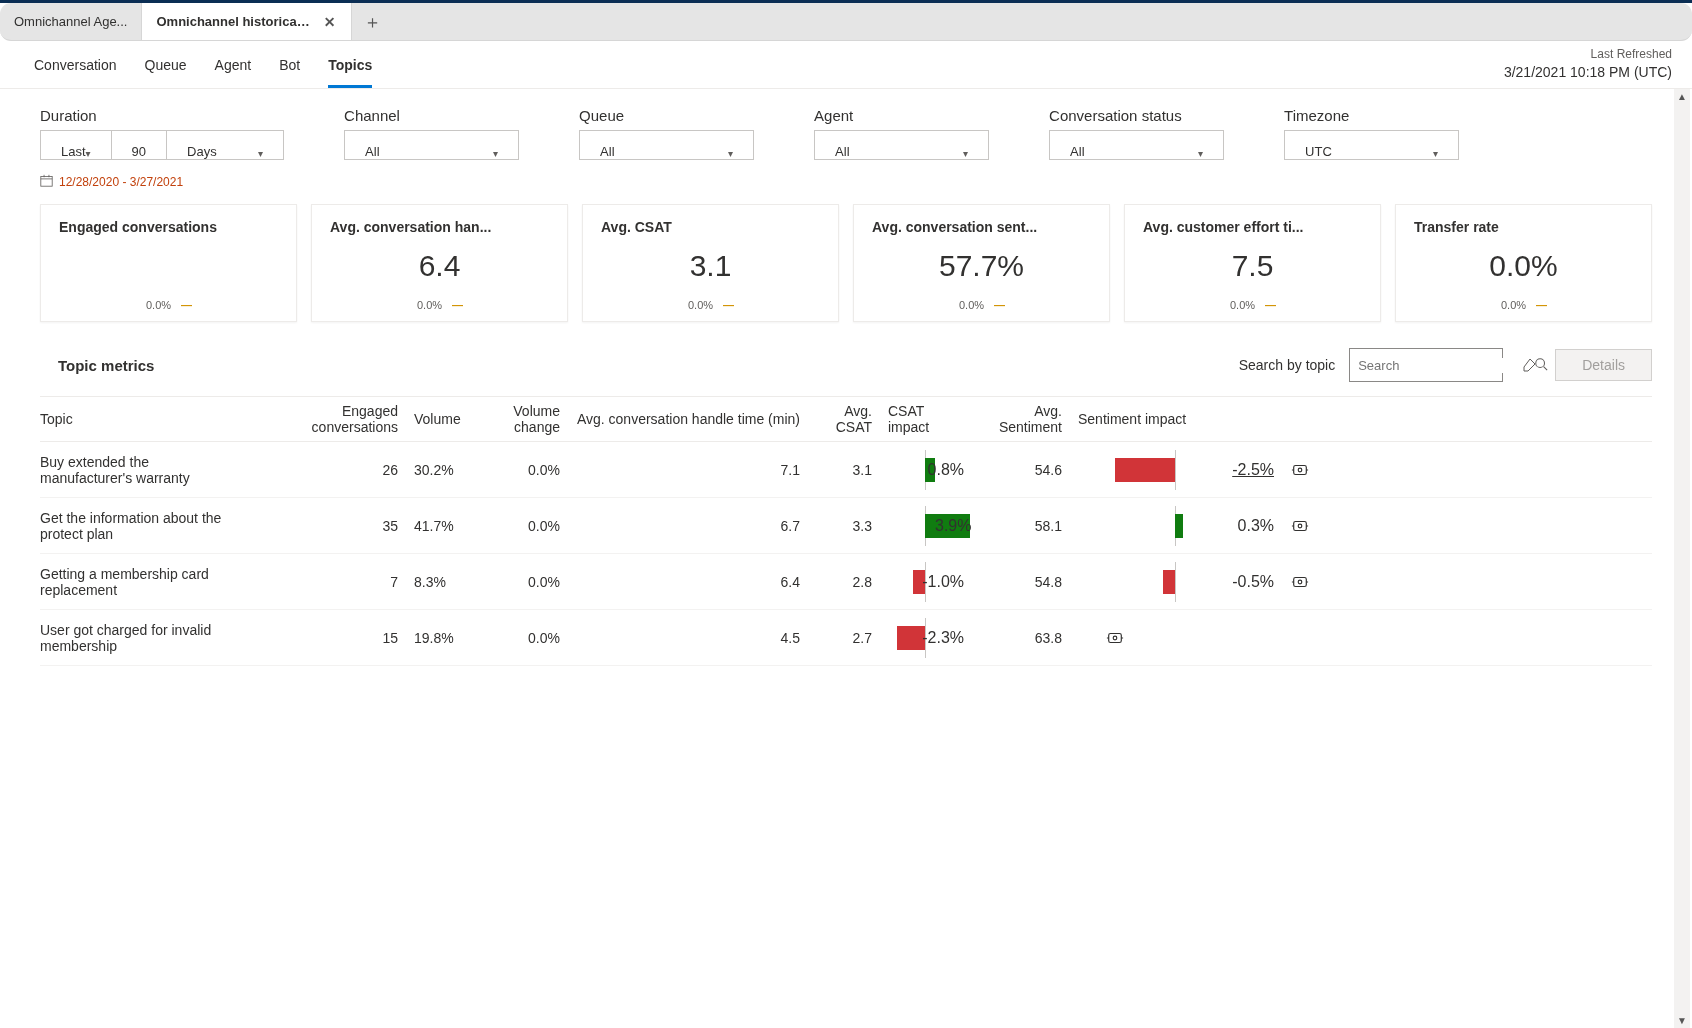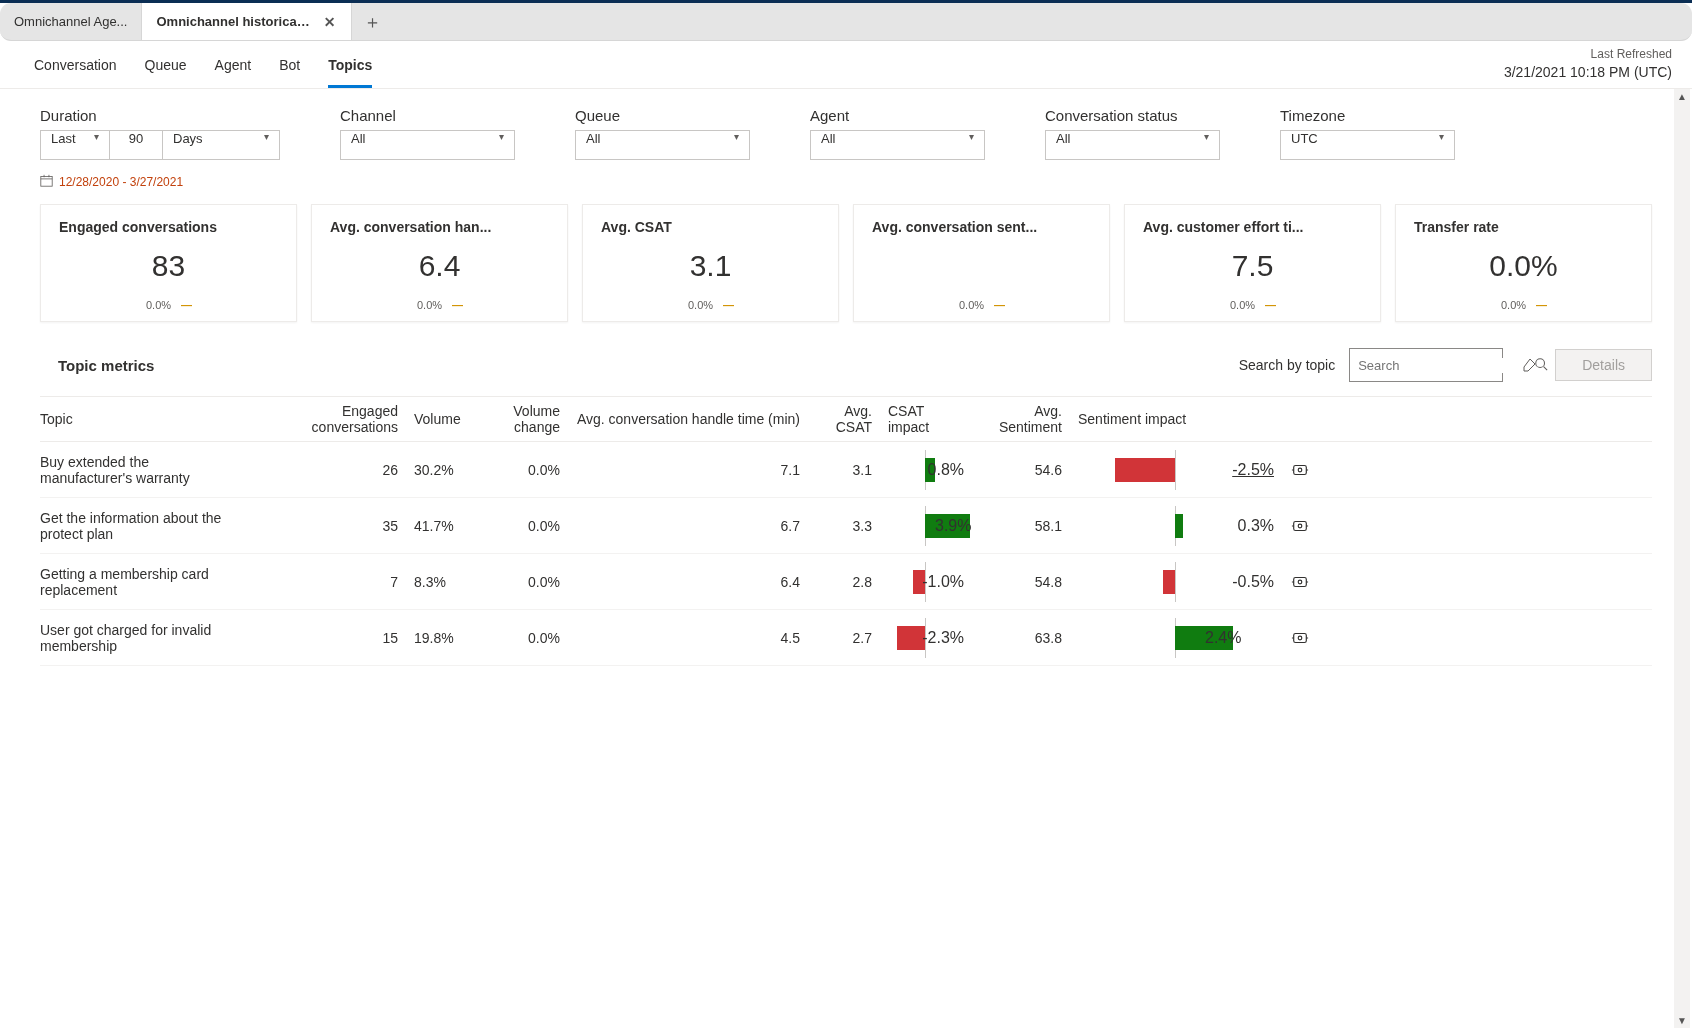--- a/index.html
+++ b/index.html
@@ -113,22 +113,22 @@
     gap: 60px;
   }
   .filter-group { display: flex; flex-direction: column; gap: 6px; }
   .filter-label { font-size: 15px; color: #323130; }
   .select-row { display: flex; gap: 0; }
   .select {
     border: 1px solid #c8c6c4;
     background: #fff;
     height: 30px;
     display: flex;
-    align-items: flex-start;
-    padding: 0 10px;
+    align-items: flex-end;
+    padding: 0 20px;
     font-size: 13px;
     color: #323130;
     min-width: 175px;
     justify-content: space-between;
     cursor: pointer;
   }
   .select.small { min-width: 70px; }
   .select.medium { min-width: 52px; justify-content:center; }
   .select.days { min-width: 118px; }
   .chev { font-size: 10px; color: #605e5c; }
@@ -403,21 +403,20 @@
       <div class="select">
         <span>UTC</span>
         <span class="chev">▾</span>
       </div>
     </div>
   </div>
 
   <div class="kpis">
     <div class="kpi">
       <div class="title">Engaged conversations</div>
-      <div class="value">83</div>
       <div class="foot">
           <span>0.0%</span>
           <span class="dash">—</span>
         </div>
     </div>
     <div class="kpi">
       <div class="title">Avg. conversation han...</div>
       <div class="value">6.4</div>
       <div class="foot">
           <span>0.0%</span>
@@ -427,20 +426,21 @@
     <div class="kpi">
       <div class="title">Avg. CSAT</div>
       <div class="value">3.1</div>
       <div class="foot">
           <span>0.0%</span>
           <span class="dash">—</span>
         </div>
     </div>
     <div class="kpi">
       <div class="title">Avg. conversation sent...</div>
+      <div class="value">57.7%</div>
       <div class="foot">
           <span>0.0%</span>
           <span class="dash">—</span>
         </div>
     </div>
     <div class="kpi">
       <div class="title">Avg. customer effort ti...</div>
       <div class="value">7.5</div>
       <div class="foot">
           <span>0.0%</span>
@@ -579,25 +579,20 @@
       <div class="c">19.8%</div>
       <div class="c num">0.0%</div>
       <div class="c num">4.5</div>
       <div class="c num">2.7</div>
       <div class="c bar">
         <div class="bar-center"></div>
         <div class="bar-fill" style="right:50%;width:28px;"></div>
         <div class="bar-text" style="right:6px;">-2.3%</div>
       </div>
       <div class="c num">63.8</div>
-      <div class="c bar" style="grid-column: span 2;">
-        <div class="bar-center"></div>
-        <div class="bar-fill green" style="left:50%;width:58px;"></div>
-        <div class="bar-text" style="left:calc(50% + 30px);">2.4%</div>
-      </div>
       <div class="c drill">
         <svg width="18" height="18" viewBox="0 0 20 20" fill="none" stroke="#323130" stroke-width="1.3">
             <rect x="3" y="5" width="14" height="10" rx="2"></rect>
             <circle cx="10" cy="10" r="2"></circle>
             <path d="M1 10h2M17 10h2"></path>
           </svg>
       </div>
     </div>
 
   </div>

